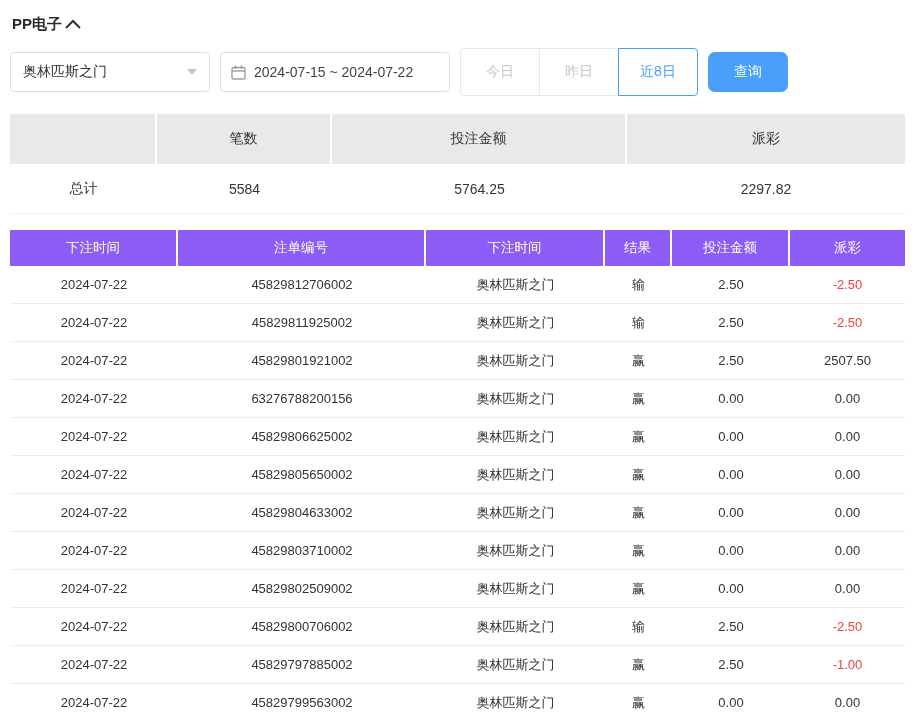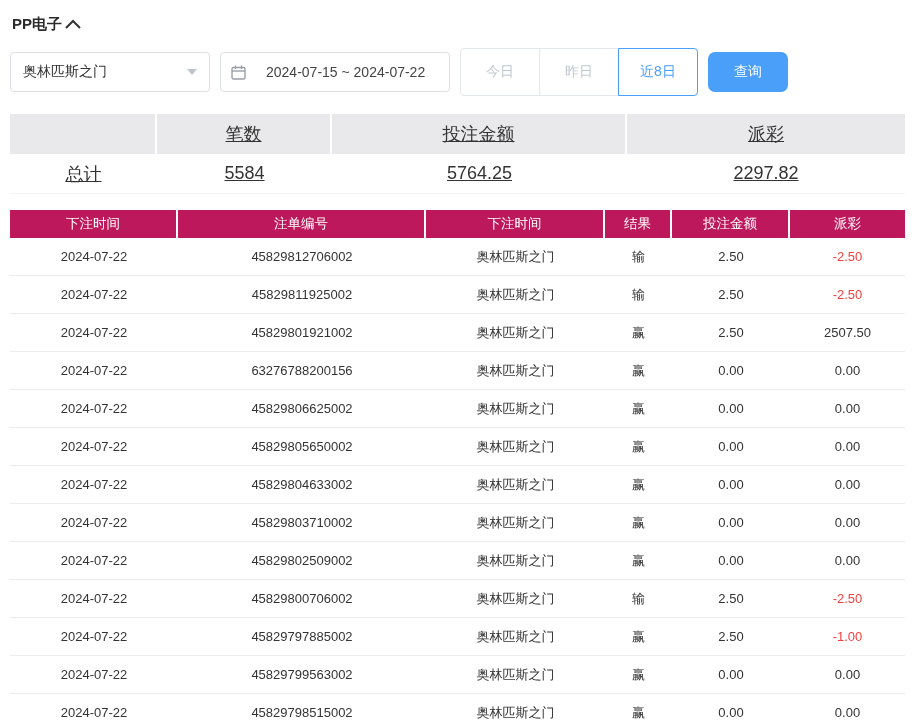--- a/index.html
+++ b/index.html
@@ -38,21 +38,21 @@
   .caret-down {
     width: 0; height: 0;
     border-left: 5px solid transparent; border-right: 5px solid transparent;
     border-top: 6px solid #c0c4cc;
   }
   .date-box {
     width: 230px; height: 40px; margin-left: 10px;
     border: 1px solid #dcdfe6; border-radius: 4px;
     display: flex; align-items: center;
     padding: 0 10px; font-size: 14px; color: #444;
-    background: #fff; cursor: pointer; gap: 12px;
+    background: #fff; cursor: pointer;
   }
   .date-box .cal-icon { margin-right: 8px; display: flex; align-items: center; }
   .btn-group { display: flex; margin-left: 10px; }
   .range-btn {
     width: 80px; height: 48px;
     background: #fff; border: 1px solid #e4e7ed;
     font-size: 14px; color: #c3c7cf; cursor: pointer;
     margin-left: -1px;
   }
   .range-btn:first-child { border-radius: 4px 0 0 4px; margin-left: 0; }
@@ -69,37 +69,36 @@
   }
 
   
   .summary { margin-top: 22px; width: 895px; }
   .summary-row {
     display: grid;
     grid-template-columns: 147px 175px 295px 278px;
     width: 100%;
   }
   .summary-row .cell {
-    height: 40px; display: flex; align-items: center; justify-content: center;
-    font-size: 18px;
-    text-decoration: underline;
+    height: 50px; display: flex; align-items: center; justify-content: center;
+    font-size: 14px;
   }
   .summary-head .cell { background: #e9e9ec; color: #333; border-right: 2px solid #fff; }
   .summary-head .cell:last-child { border-right: none; }
   .summary-data .cell { background: #fff; color: #333; border-bottom: 1px solid #f2f2f2; }
 
   
   .bet-table { margin-top: 16px; width: 895px; }
   .t-row {
     display: grid;
     grid-template-columns: 168px 248px 179px 67px 118px 115px;
     width: 100%;
   }
   .t-head .cell {
-    height: 28px; background: #be185d; color: #fff;
+    height: 36px; background: #8b5cf6; color: #fff;
     display: flex; align-items: center; justify-content: center;
     font-size: 13.5px; border-right: 2px solid #fff;
   }
   .t-head .cell:last-child { border-right: none; }
   .t-body .t-row { border-bottom: 1px solid #ececec; }
   .t-body .cell {
     height: 37px; display: flex; align-items: center; justify-content: center;
     font-size: 13px; color: #333; background: #fff;
   }
   .t-body .cell.neg { color: var(--negative); }

